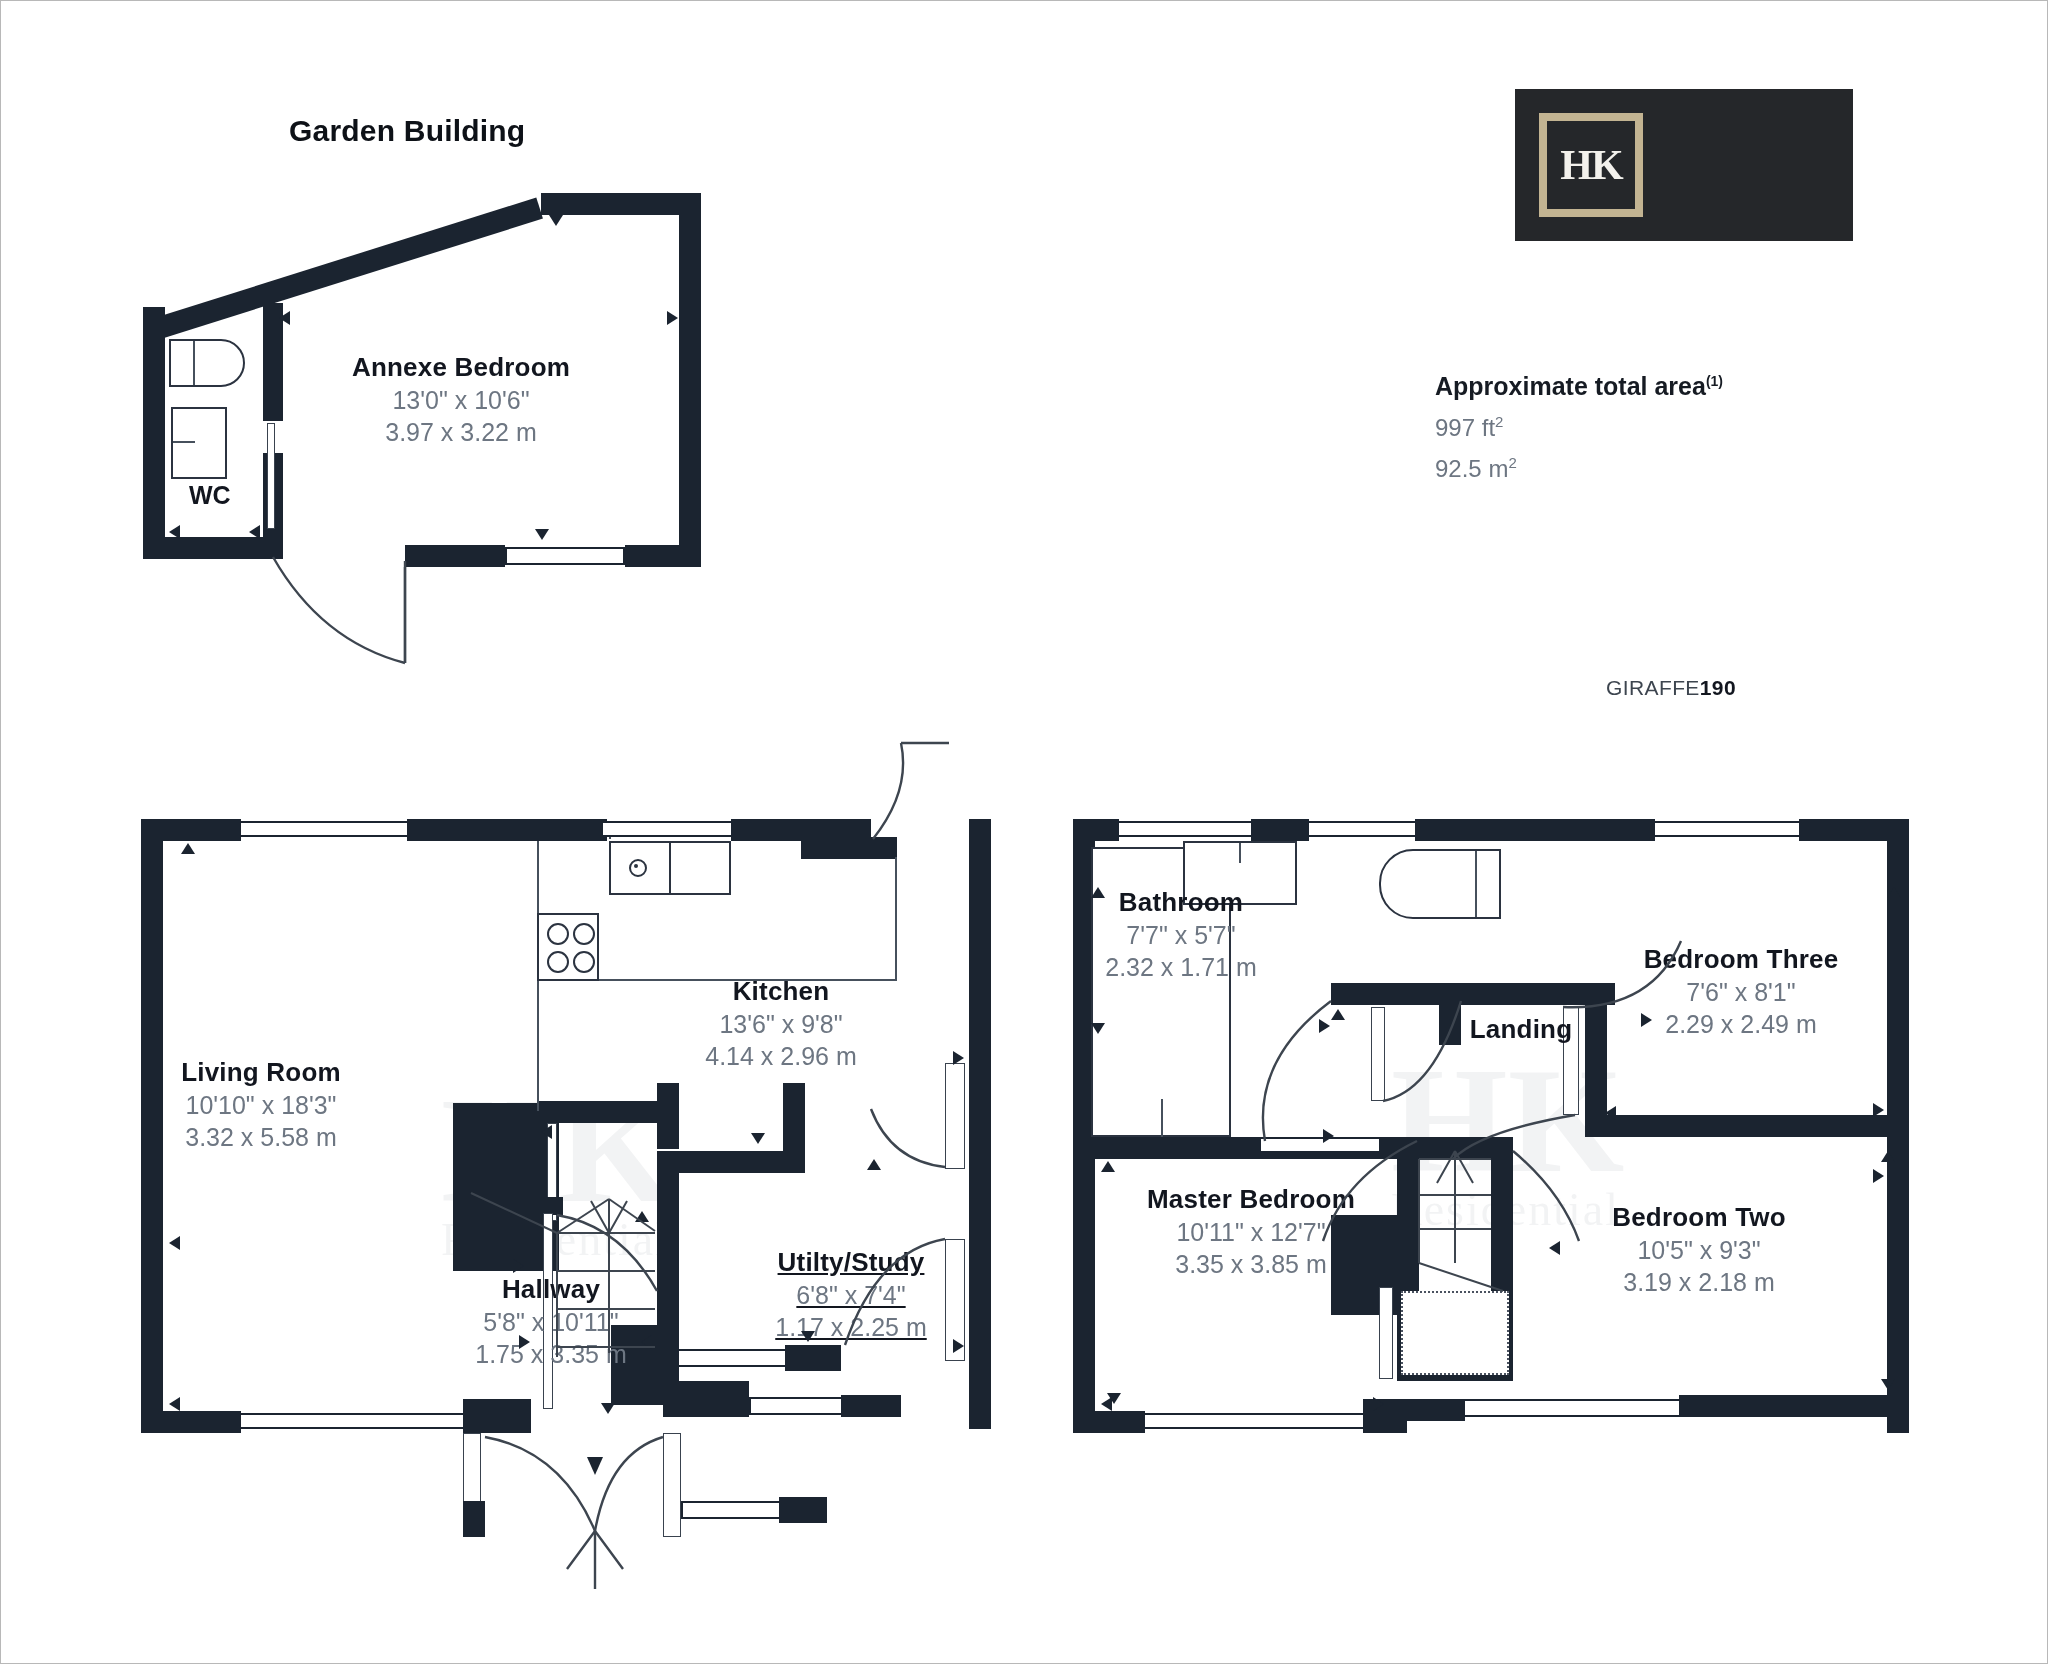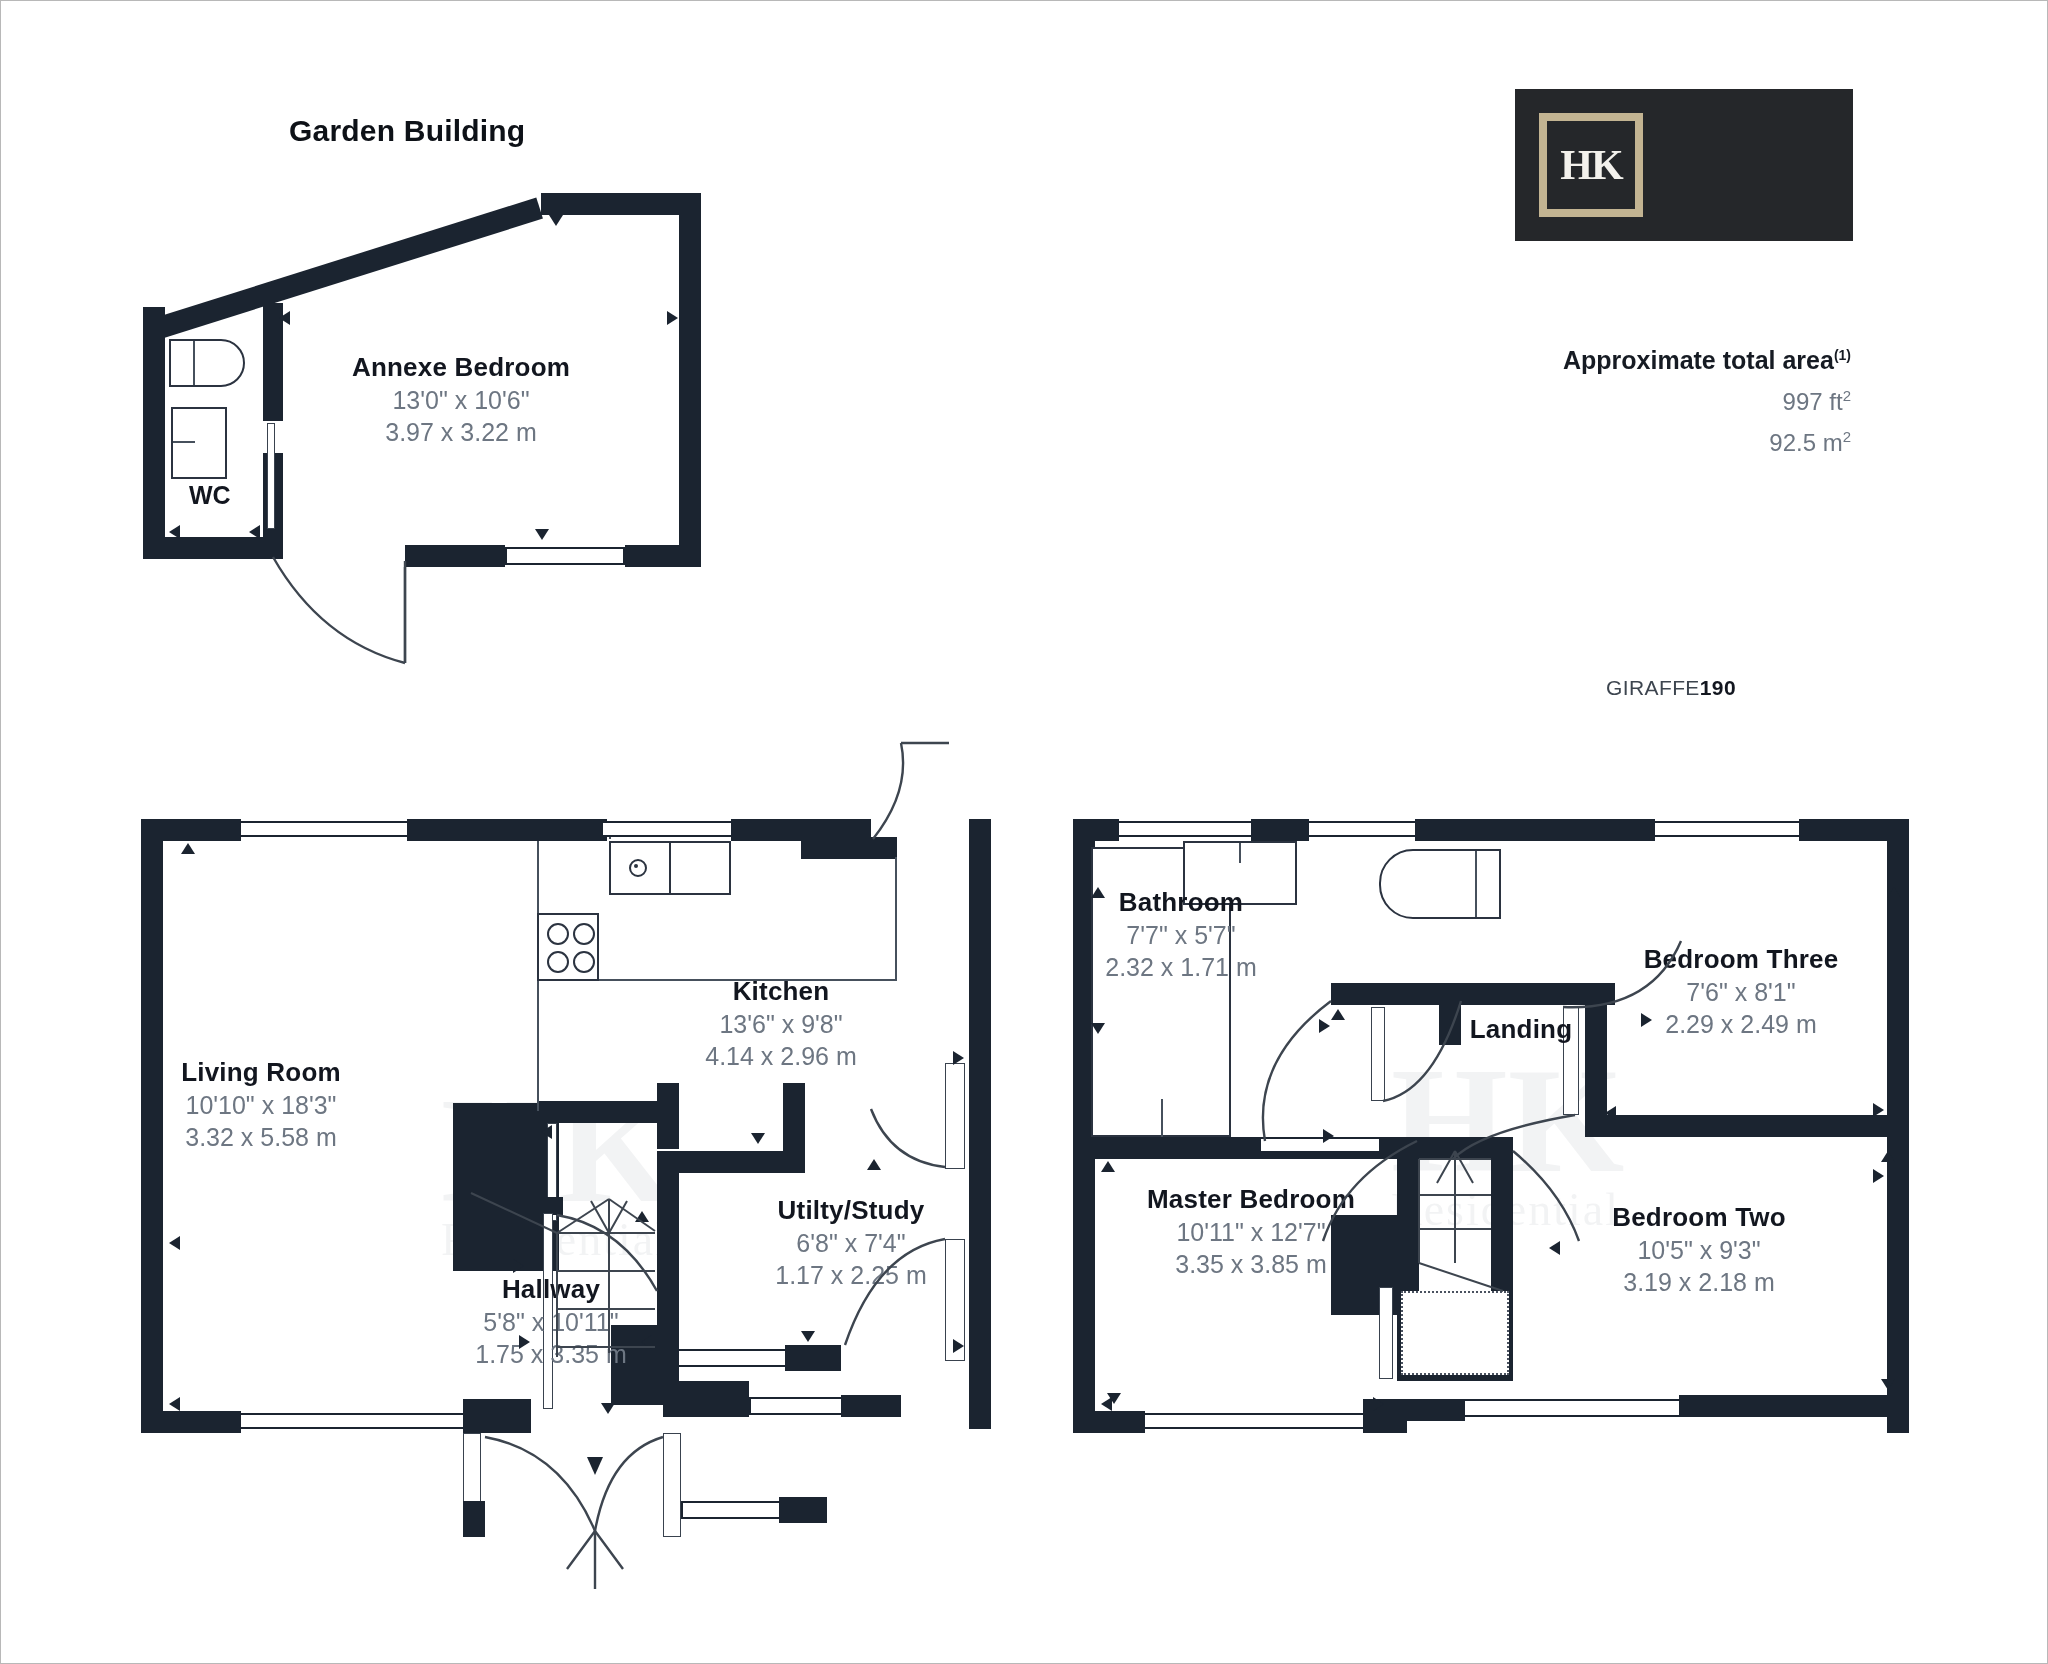--- a/index.html
+++ b/index.html
@@ -35,21 +35,21 @@
   
   #logo{position:absolute;left:1514px;top:88px;width:338px;height:152px;background:#25272a;}
   #logo .mark{position:absolute;left:24px;top:24px;width:104px;height:104px;border:8px solid #c3b492;box-sizing:border-box;background:#25272a;}
   #logo .mark .inner{position:absolute;left:4px;top:4px;right:4px;bottom:4px;border:3px solid #25272a;box-sizing:border-box;
       display:flex;align-items:center;justify-content:center;color:#f3f1ec;font-family:"Liberation Serif",serif;font-weight:bold;font-size:42px;letter-spacing:-2px;}
   #logo .words{position:absolute;left:146px;top:18px;color:#f5f3ee;font-family:"Liberation Serif",serif;}
   #logo .w1,#logo .w2{font-size:40px;font-weight:bold;line-height:1.07;letter-spacing:.5px;}
   #logo .w3{font-size:20px;color:#c3b492;letter-spacing:3.2px;margin-top:4px;font-weight:400;}
 
   
-  .info{position:absolute;text-align:right;width:360px;left:1490px;}
+  .info{position:absolute;text-align:left;width:360px;left:1434px;margin-top:26px;}
   .info .hdr{font-size:25px;font-weight:bold;color:#161b23;}
   .info .hdr sup{font-size:14px;font-weight:bold;vertical-align:super;}
   .info .val{font-size:24px;color:#6d7682;margin-top:12px;}
   .info .val sup{font-size:15px;vertical-align:super;}
   .disc{position:absolute;left:1490px;width:360px;text-align:center;font-size:19px;line-height:1.47;color:#7c848f;}
   .brand{position:absolute;left:1490px;width:360px;text-align:center;font-size:21px;color:#3d454f;letter-spacing:.4px;}
   .brand b{font-weight:bold;color:#12161f;}
 
   
   .wm{position:absolute;font-family:"Liberation Serif",serif;font-weight:bold;color:rgba(27,36,48,.055);
@@ -201,21 +201,21 @@
       <div class="dim">13'6" x 9'8"</div>
       <div class="dim">4.14 x 2.96 m</div>
     </div>
 
     <div class="roomlbl" style="left:400px;top:1272px;width:300px;">
       <div class="nm">Hallway</div>
       <div class="dim">5'8" x 10'11"</div>
       <div class="dim">1.75 x 3.35 m</div>
     </div>
 
-    <div class="roomlbl" style="left:700px;top:1193px;width:300px;">
+    <div class="roomlbl" style="left:700px;top:1245px;width:300px;text-decoration:underline;">
       <div class="nm">Utilty/Study</div>
       <div class="dim">6'8" x 7'4"</div>
       <div class="dim">1.17 x 2.25 m</div>
     </div>
 
     <div class="arr arr-u" style="left:180px;top:842px;"></div>
     <div class="arr arr-l" style="left:168px;top:1235px;"></div>
     <div class="arr arr-l" style="left:168px;top:1396px;"></div>
     <div class="arr arr-l" style="left:540px;top:1124px;"></div>
     <div class="arr arr-r" style="left:512px;top:1258px;"></div>

